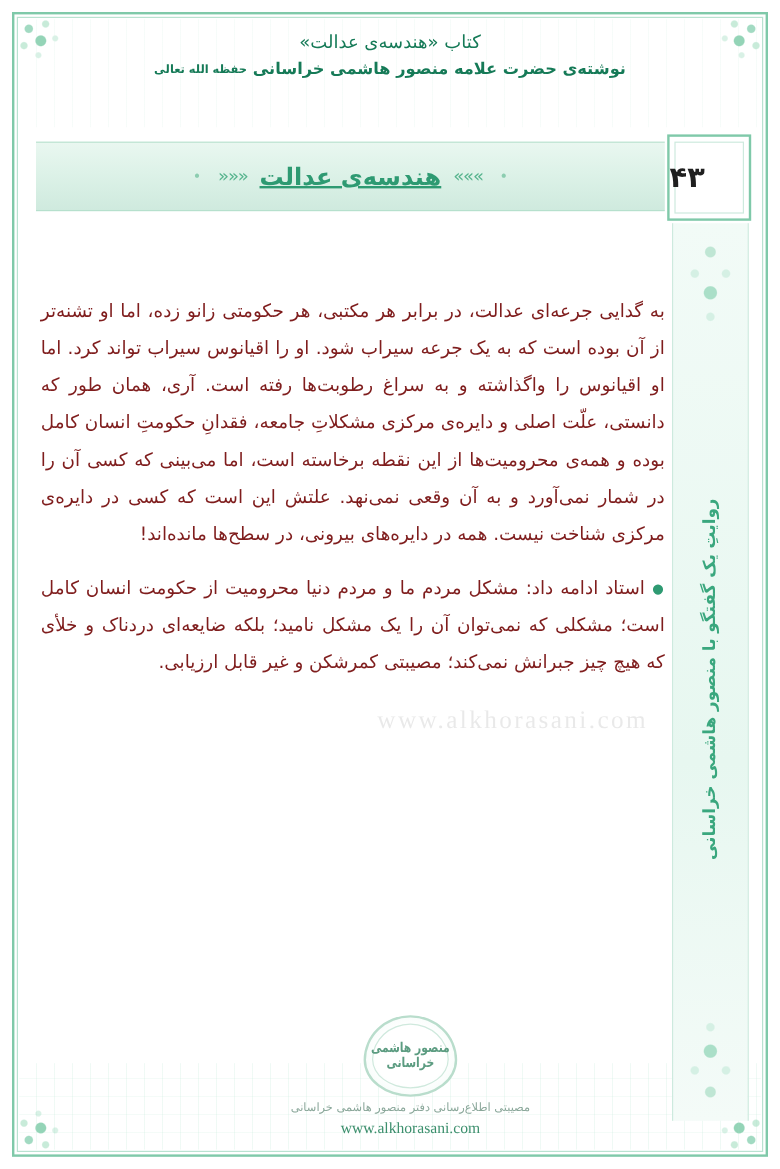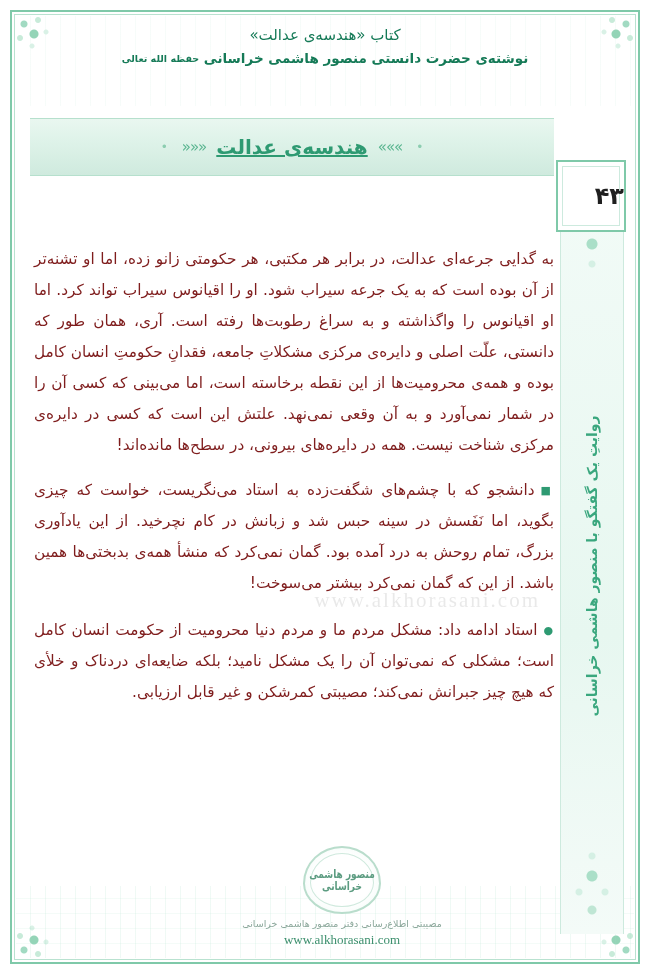--- a/index.html
+++ b/index.html
@@ -130,23 +130,22 @@
   .pagenum-box {
     position: absolute;
     top: 112px;
     right: 24px;
     width: 66px;
     height: 68px;
     background: #ffffff;
     border: 2px solid #7fc9a9;
     display: flex;
     align-items: center;
-    justify-content: flex-start;
+    justify-content: flex-end;
     z-index: 6;
-    margin-top: 48px;
   }
   .pagenum-box::after{
     content:"";
     position:absolute;
     inset:4px;
     border:1px solid #cdeade;
   }
   .pagenum {
     font-size: 24px;
     font-weight: bold;
@@ -349,21 +348,21 @@
   <div class="frame-inner"></div>
 
   <div class="corner tl"></div>
   <div class="corner tr"></div>
   <div class="corner bl"></div>
   <div class="corner br"></div>
 
   <div class="header">
     <div class="line1">کتاب «هندسه‌ی عدالت»</div>
     <div class="line2">
-      <span>نوشته‌ی حضرت دانستی منصور هاشمی خراسانی</span>
+      <span>نوشته‌ی حضرت علامه منصور هاشمی خراسانی</span>
       <span class="small">حفظه الله تعالی</span>
     </div>
   </div>
 
   <div class="band">
     <span class="band-dots">•</span>
     <span class="band-orn">»»»</span>
     <span class="band-title">هندسه‌ی عدالت</span>
     <span class="band-orn">«««</span>
     <span class="band-dots">•</span>
@@ -376,21 +375,20 @@
   <div class="side-tab">
     <div class="side-orn top"></div>
     <div class="side-orn bottom"></div>
     <div class="side-tab-inner">
       <span class="side-tab-text">روایتِ یک گفتگو با منصور هاشمی خراسانی</span>
     </div>
   </div>
 
   <div class="content">
     <p>به گدایی جرعه‌ای عدالت، در برابر هر مکتبی، هر حکومتی زانو زده، اما او تشنه‌تر از آن بوده است که به یک جرعه سیراب شود. او را اقیانوس سیراب تواند کرد. اما او اقیانوس را واگذاشته و به سراغ رطوبت‌ها رفته است. آری، همان طور که دانستی، علّت اصلی و دایره‌ی مرکزی مشکلاتِ جامعه، فقدانِ حکومتِ انسان کامل بوده و همه‌ی محرومیت‌ها از این نقطه برخاسته است، اما می‌بینی که کسی آن را در شمار نمی‌آورد و به آن وقعی نمی‌نهد. علتش این است که کسی در دایره‌ی مرکزی شناخت نیست. همه در دایره‌های بیرونی، در سطح‌ها مانده‌اند!</p>
-    <p class="bullet-sq para-break">دانشجو که با چشم‌های شگفت‌زده به استاد می‌نگریست، خواست که چیزی بگوید، اما نَفَسش در سینه حبس شد و زبانش در کام نچرخید. از این یادآوری بزرگ، تمام روحش به درد آمده بود. گمان نمی‌کرد که منشأ همه‌ی بدبختی‌ها همین باشد. از این که گمان نمی‌کرد بیشتر می‌سوخت!</p>
     <p class="bullet-ci">استاد ادامه داد: مشکل مردم ما و مردم دنیا محرومیت از حکومت انسان کامل است؛ مشکلی که نمی‌توان آن را یک مشکل نامید؛ بلکه ضایعه‌ای دردناک و خلأی که هیچ چیز جبرانش نمی‌کند؛ مصیبتی کمرشکن و غیر قابل ارزیابی.</p>
   </div>
 
   <div class="watermark">www.alkhorasani.com</div>
 
   <div class="footer">
     <div class="seal">
       <span class="seal-text">منصور هاشمی خراسانی</span>
     </div>
     <div class="footer-sig">مصیبتی اطلاع‌رسانی دفتر منصور هاشمی خراسانی</div>

